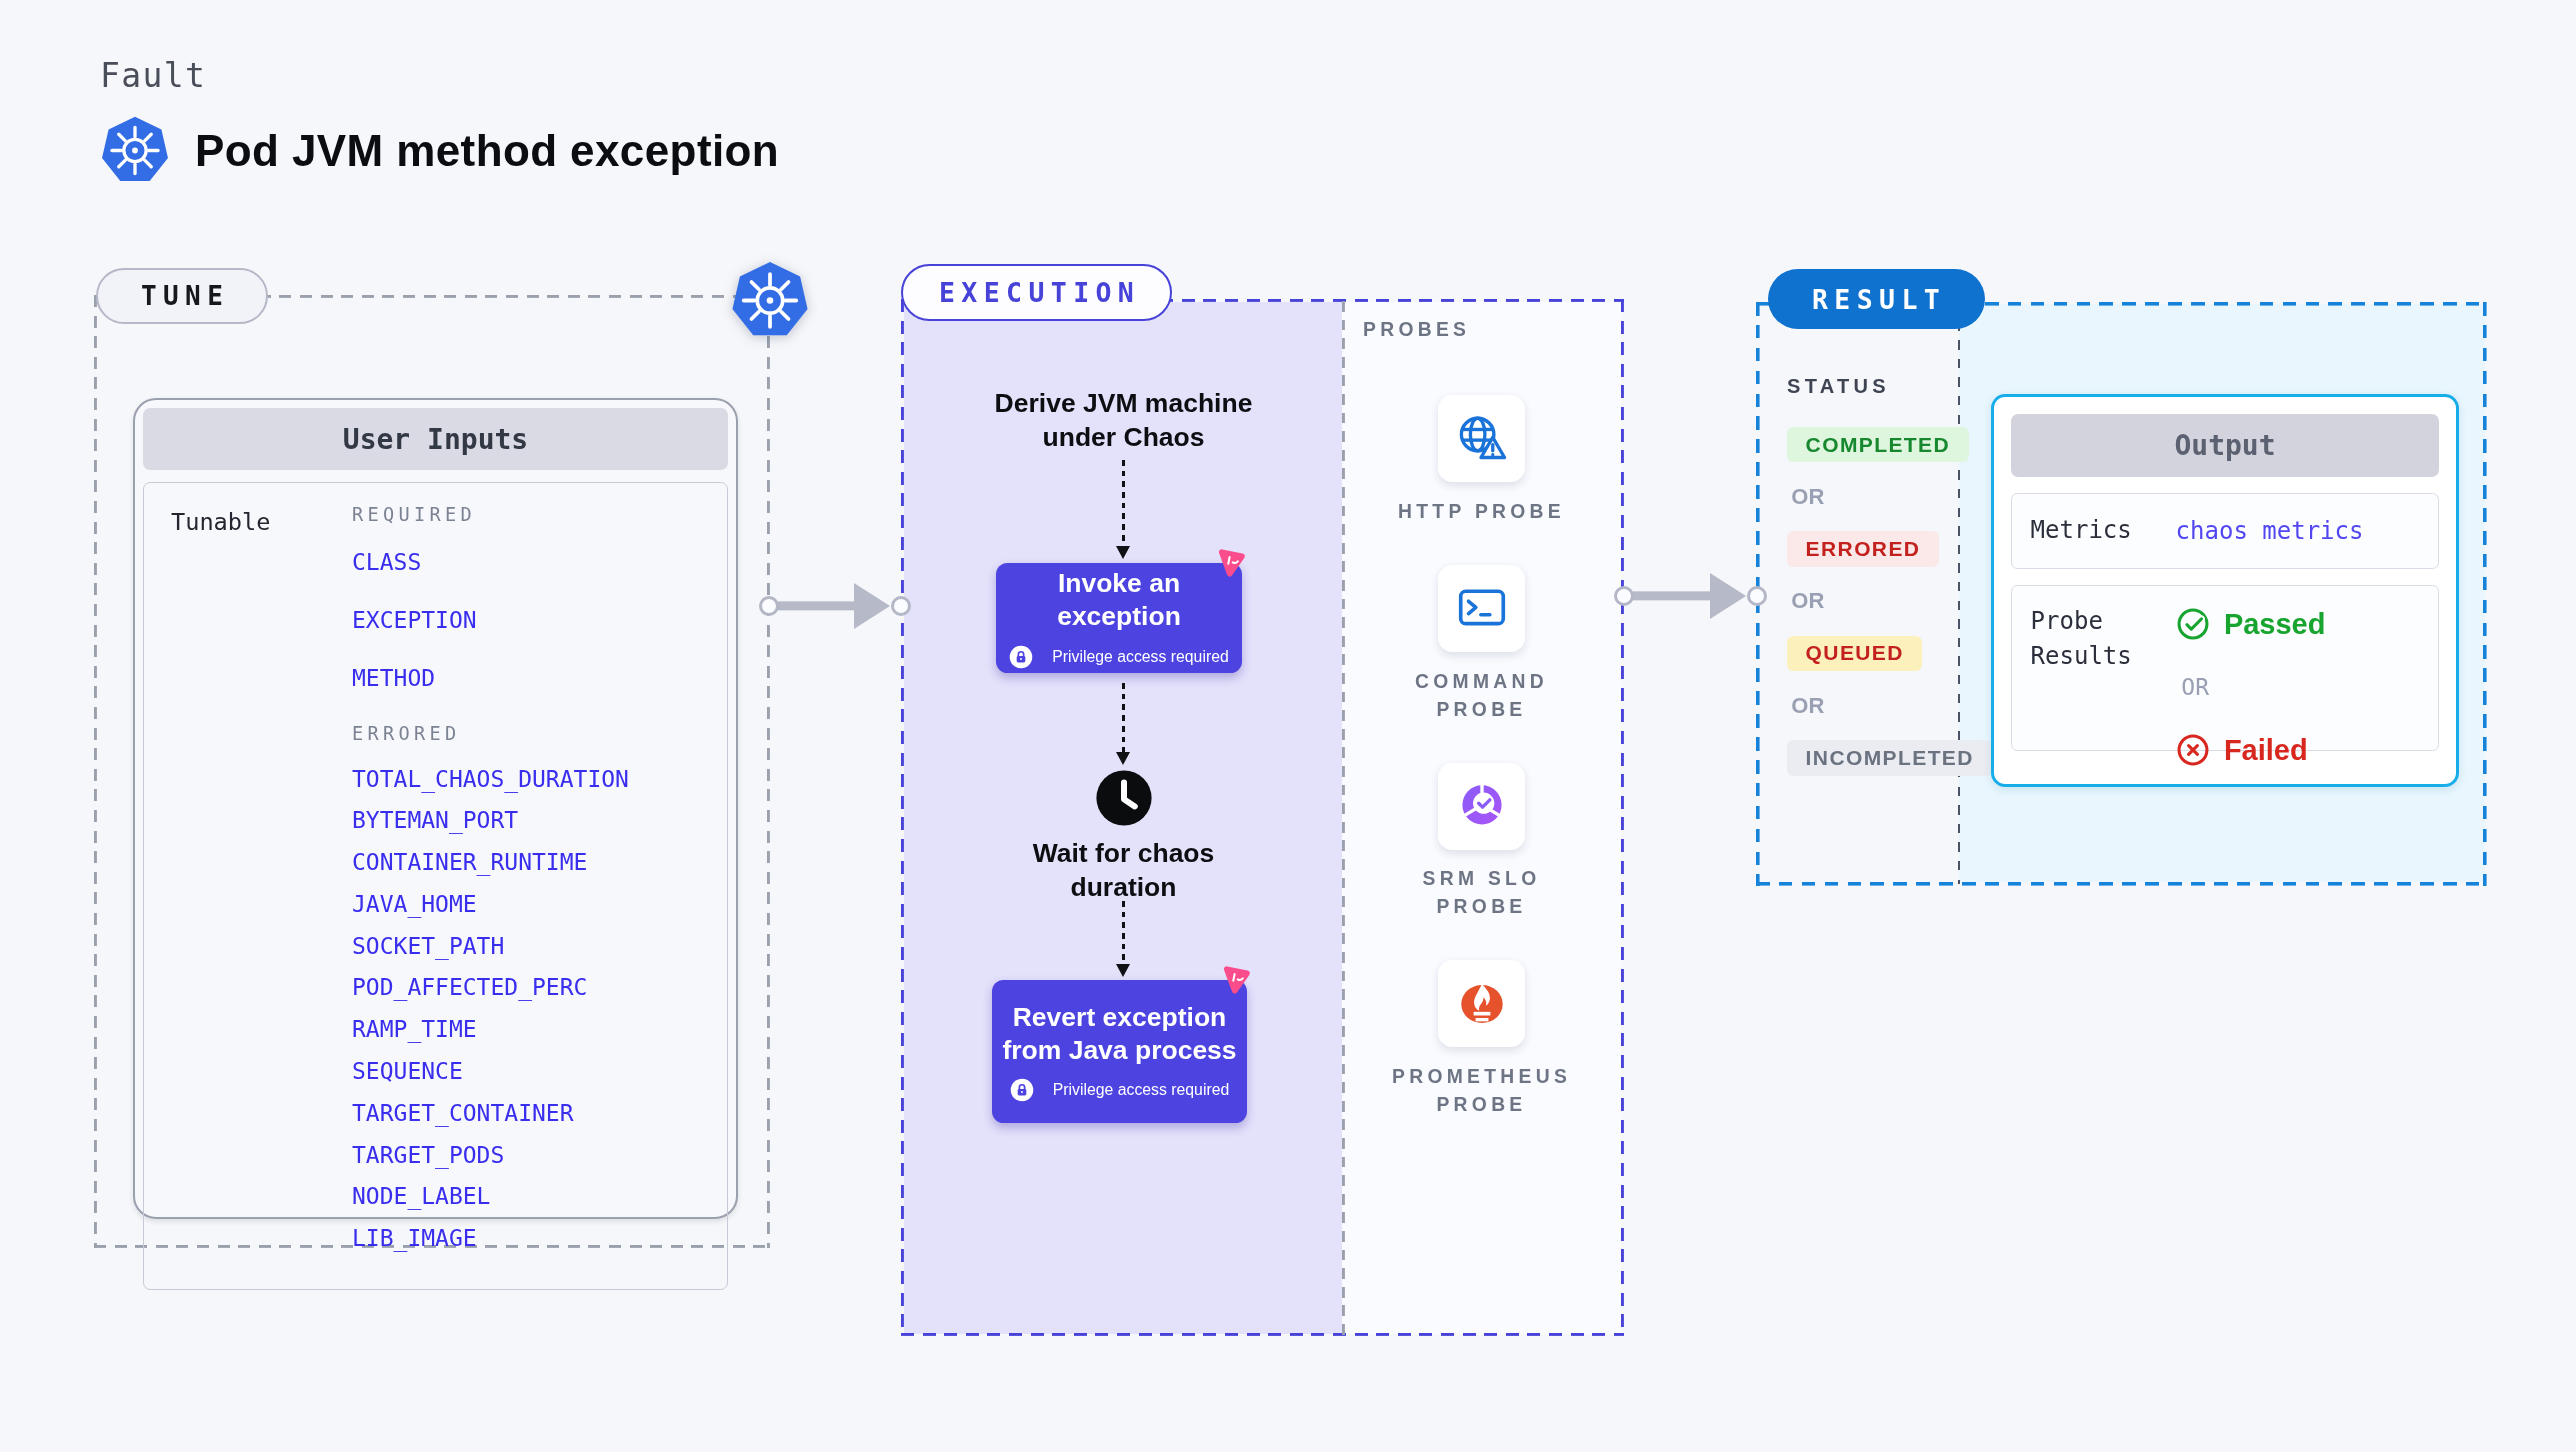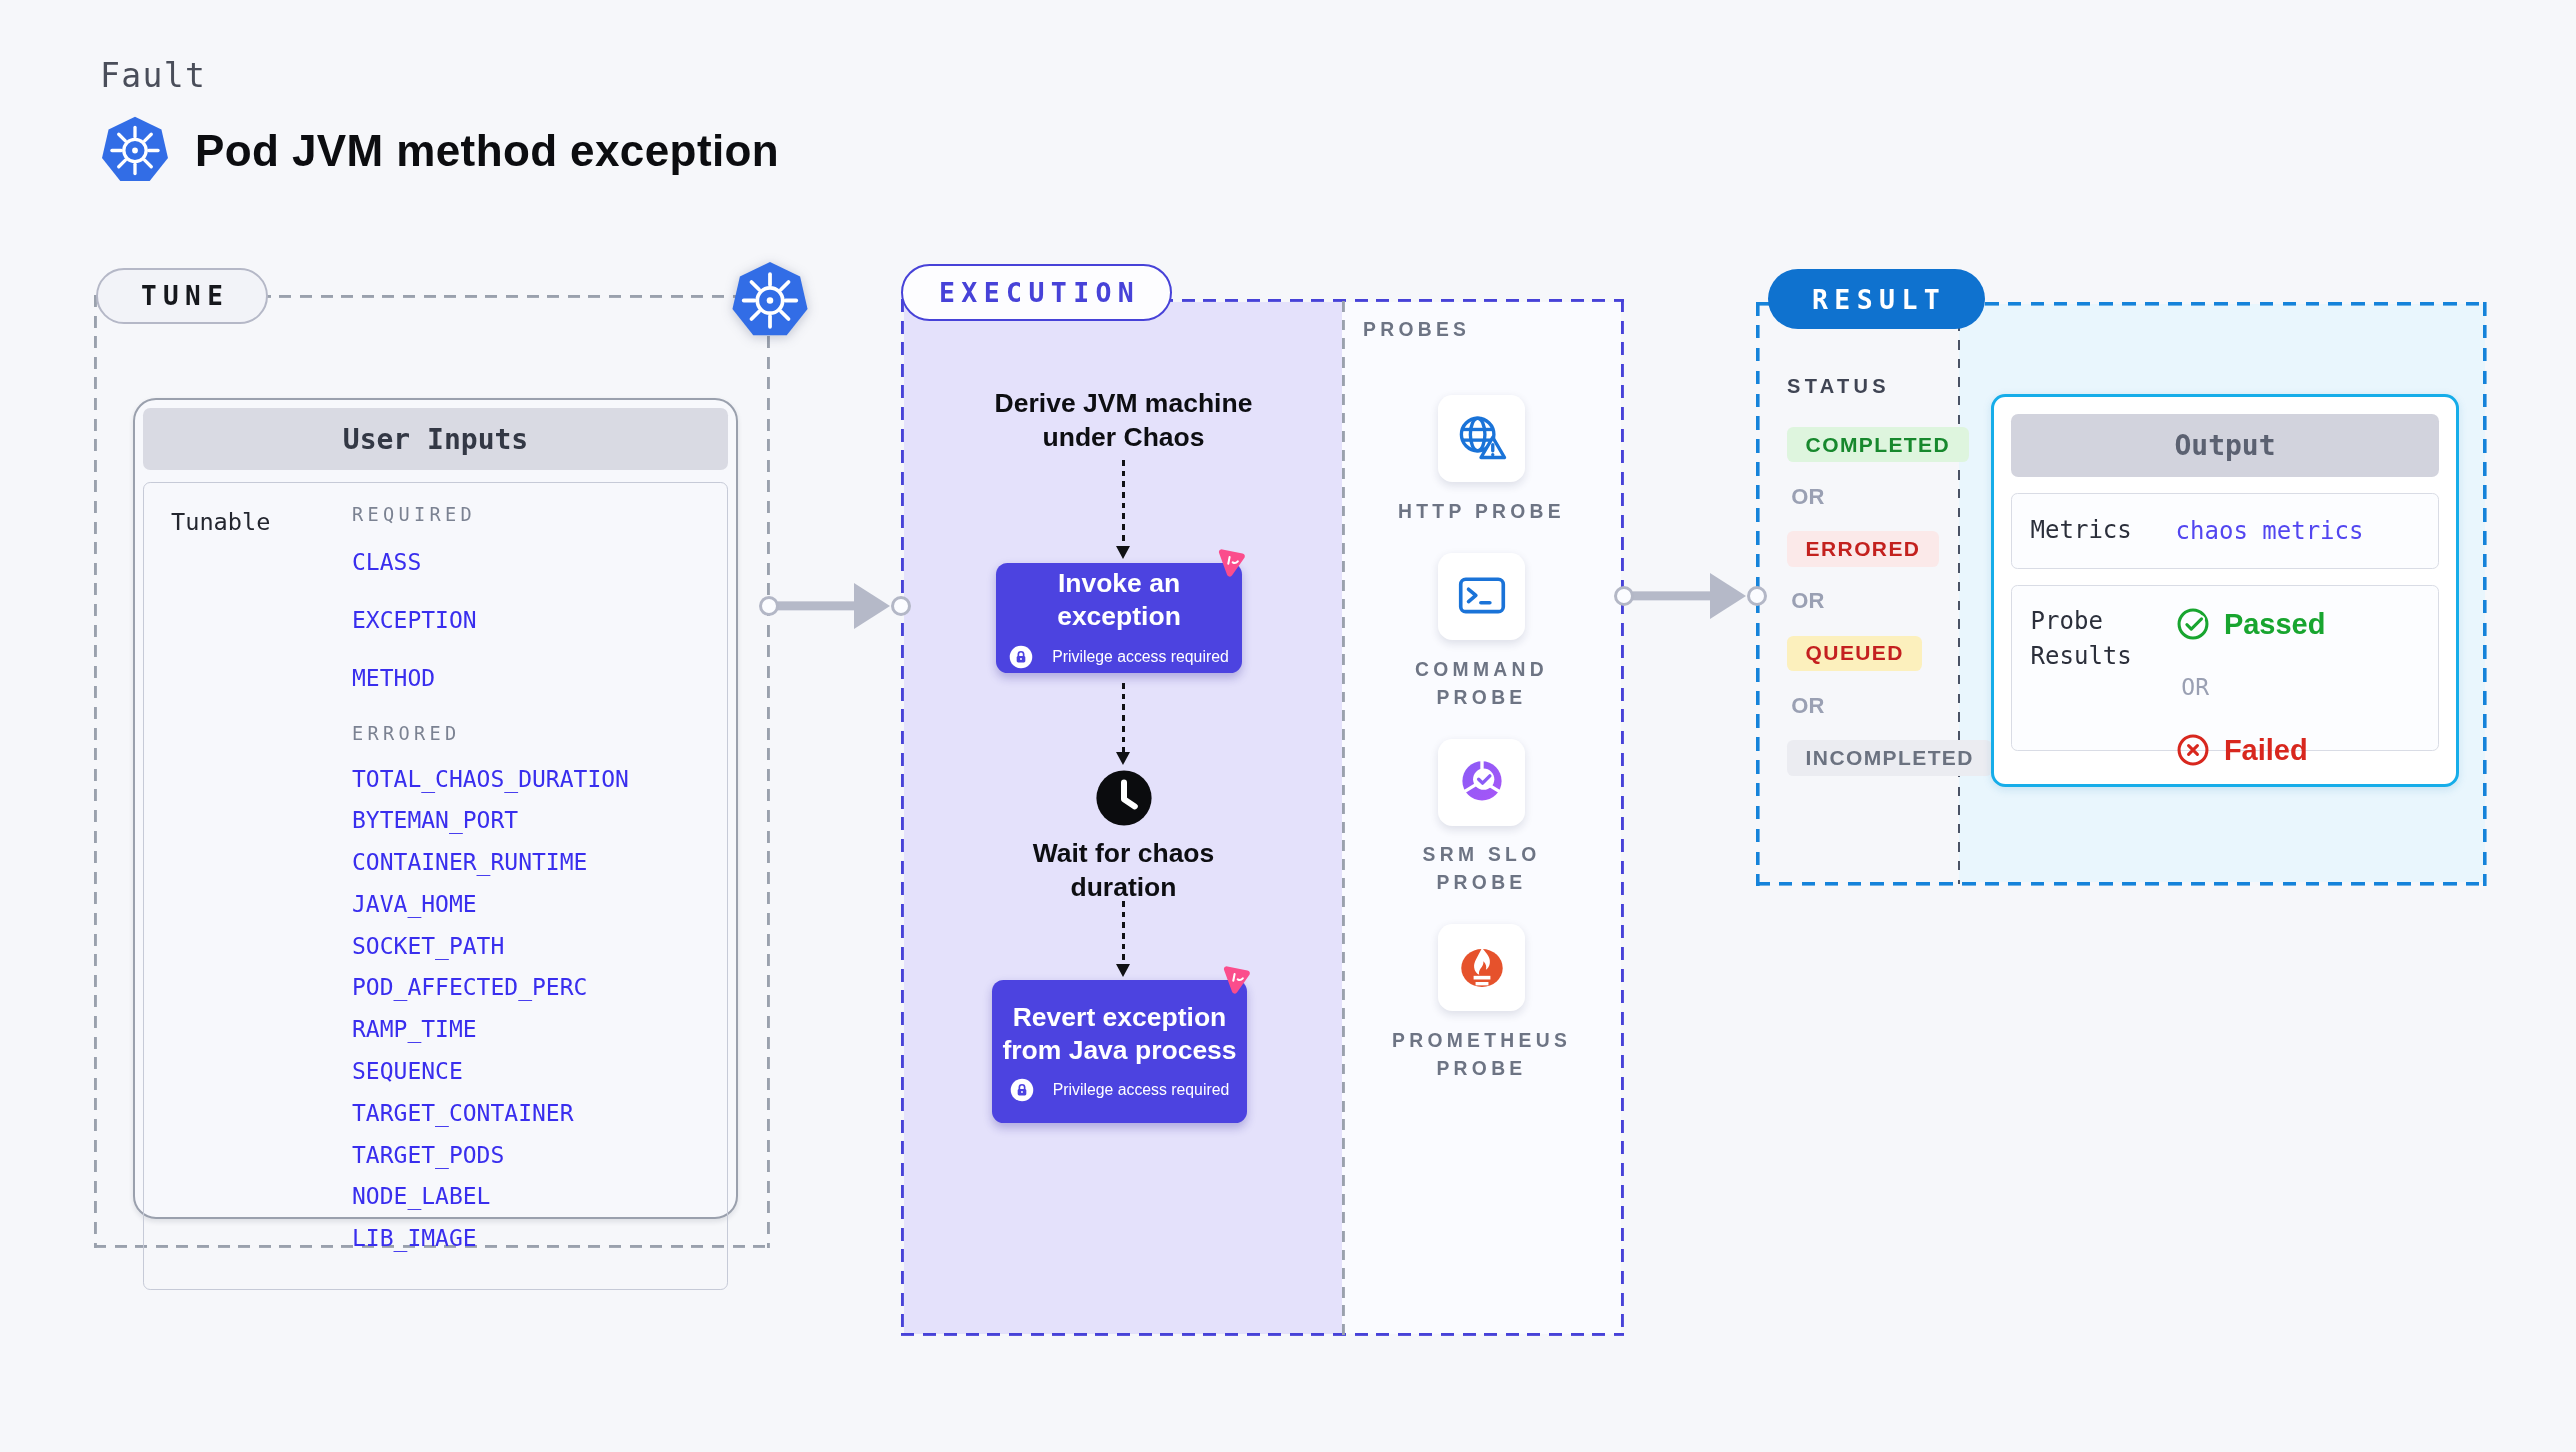--- a/index.html
+++ b/index.html
@@ -112,21 +112,21 @@
   .btn-sub .lock { width:24px; height:24px; }
   .btn-sub span { color:#fff; font-size:15.8px; }
   .chaos-pink { position:absolute; top:-18.6px; right:-5.7px; width:34px; height:34px; }
 
   .clock-wrap { position:absolute; left:1094px; top:768px; width:60px; height:60px; z-index:4; }
 
   
   .probes-label { position:absolute; left:1363px; top:319px; z-index:4;
     font-size:19.3px; font-weight:700; letter-spacing:4.3px; color:#6d7484; }
   .probe-list { position:absolute; left:1342px; top:395px; width:279px; z-index:4;
-    display:flex; flex-direction:column; align-items:center; gap:27px; }
+    display:flex; flex-direction:column; align-items:center; gap:39px; }
   .probe-group { display:flex; flex-direction:column; align-items:center; }
   .probe-card { width:87px; height:87px; background:#ffffff; border-radius:14.3px;
     box-shadow:0 3.6px 8.6px rgba(25,35,70,.12); display:flex; align-items:center; justify-content:center; }
   .probe-card svg { width:56px; height:56px; }
   .probe-label { margin-top:15.8px; max-width:179px; text-align:center;
     font-size:19.3px; font-weight:700; letter-spacing:4.3px; color:#6d7484; line-height:1.45; }
 
   
   .result-box { left:1756px; top:302px; width:731px; height:584px; --c:#1583da; --t:3.6px; --d:13.6px; --g:9.3px; z-index:2; }
   .result-cyan { position:absolute; left:1959px; top:304px; width:526px; height:578px; background:#e9f6fd; z-index:1; }

